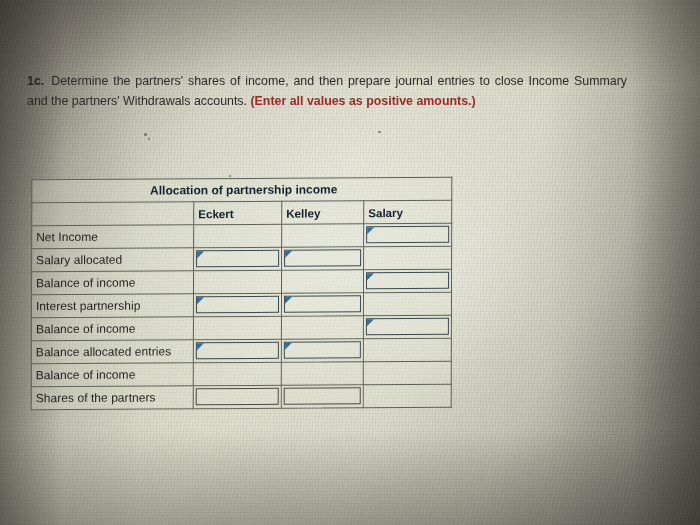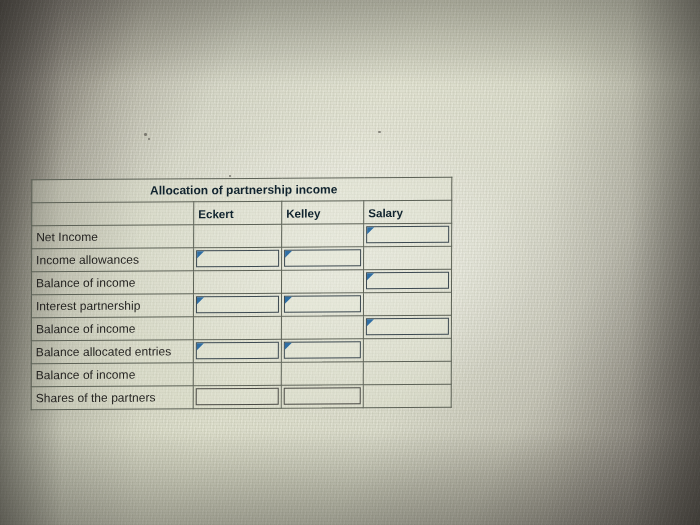--- a/index.html
+++ b/index.html
@@ -186,20 +186,25 @@
   <div class="paper-tex"></div>
   <div class="paper-tex2"></div>
   <div class="glare"></div>
   <div class="vignette"></div>
 
   <div class="speck" style="left:144px;top:133px;width:3px;height:3px;"></div>
   <div class="speck" style="left:229px;top:175px;width:2px;height:2px;"></div>
   <div class="speck" style="left:378px;top:131px;width:3px;height:2px;"></div>
   <div class="speck" style="left:148px;top:138px;width:2px;height:2px;"></div>
 
+  <div class="question">
+    <span class="q-num">1c.</span><span class="q-body"><span>Determine the partners' shares of income, and then prepare journal entries to close</span>
+      <span>Income Summary and the partners' Withdrawals accounts.</span>
+      <span class="q-red">(Enter all values as positive amounts.)</span></span>
+  </div>
 
   <div class="table-wrap">
     <table class="alloc">
       <colgroup>
         <col class="col-label">
           <col class="col-eck">
           <col class="col-kel">
           <col class="col-tot">
       </colgroup>
       <tbody>
@@ -216,21 +221,21 @@
         <tr>
           <td class="rowlabel">Net Income</td>
           <td class="empty"></td>
           <td class="empty"></td>
           <td class="cellbox">
               <span class="ibox flagged"></span>
             </td>
         </tr>
 
         <tr>
-          <td class="rowlabel">Income allowances</td>
+          <td class="rowlabel">Salary allocated</td>
           <td class="cellbox">
               <span class="ibox flagged"></span>
             </td>
           <td class="cellbox">
               <span class="ibox flagged"></span>
             </td>
           <td class="empty"></td>
         </tr>
 
         <tr>

